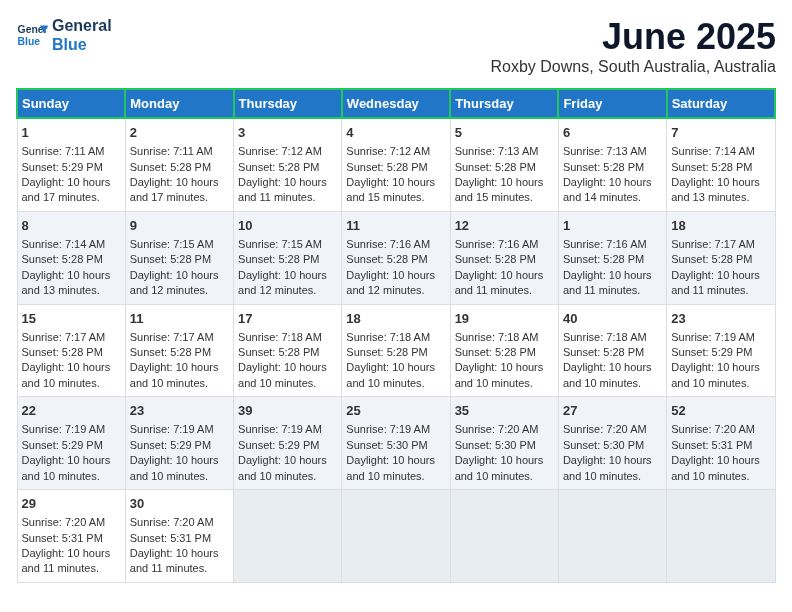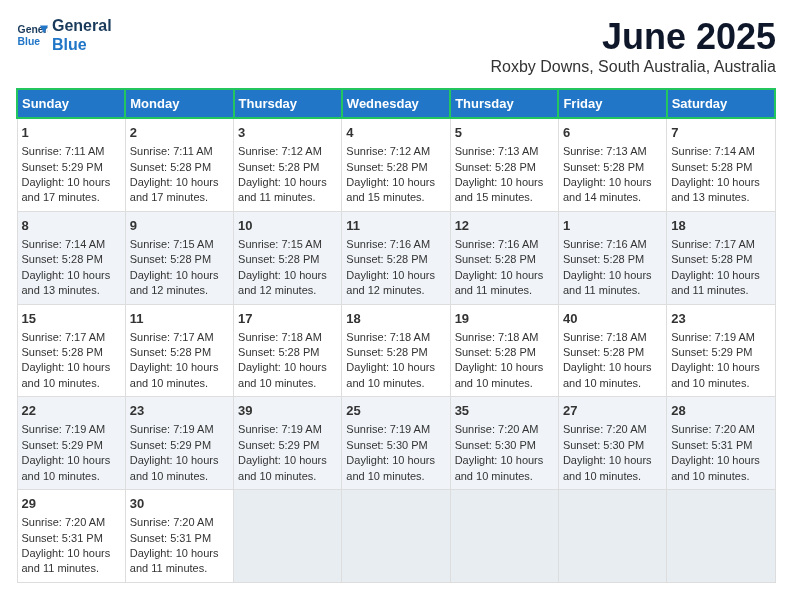--- a/index.html
+++ b/index.html
@@ -297,21 +297,21 @@
           <div>and 10 minutes.</div>
         </td>
         <td>
           <span class="day-num">27</span>
           <div>Sunrise: 7:20 AM</div>
           <div>Sunset: 5:30 PM</div>
           <div>Daylight: 10 hours</div>
           <div>and 10 minutes.</div>
         </td>
         <td>
-          <span class="day-num">28</span>
+          <span class="day-num">52</span>
           <div>Sunrise: 7:20 AM</div>
           <div>Sunset: 5:31 PM</div>
           <div>Daylight: 10 hours</div>
           <div>and 10 minutes.</div>
         </td>
       </tr>
       <tr>
         <td>
           <span class="day-num">29</span>
           <div>Sunrise: 7:20 AM</div>

